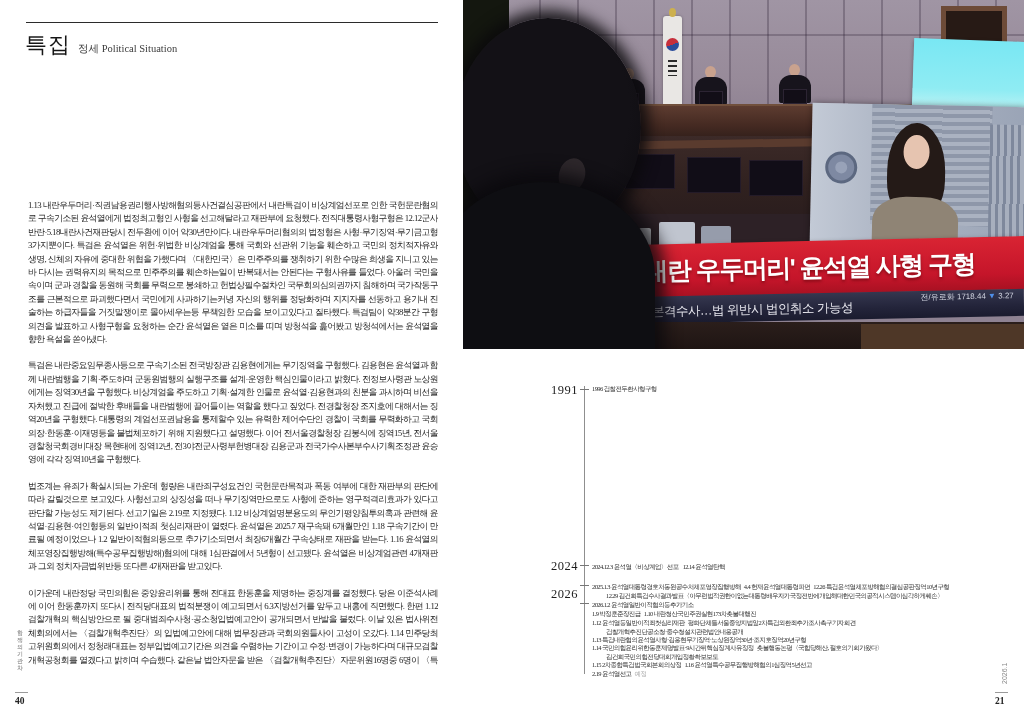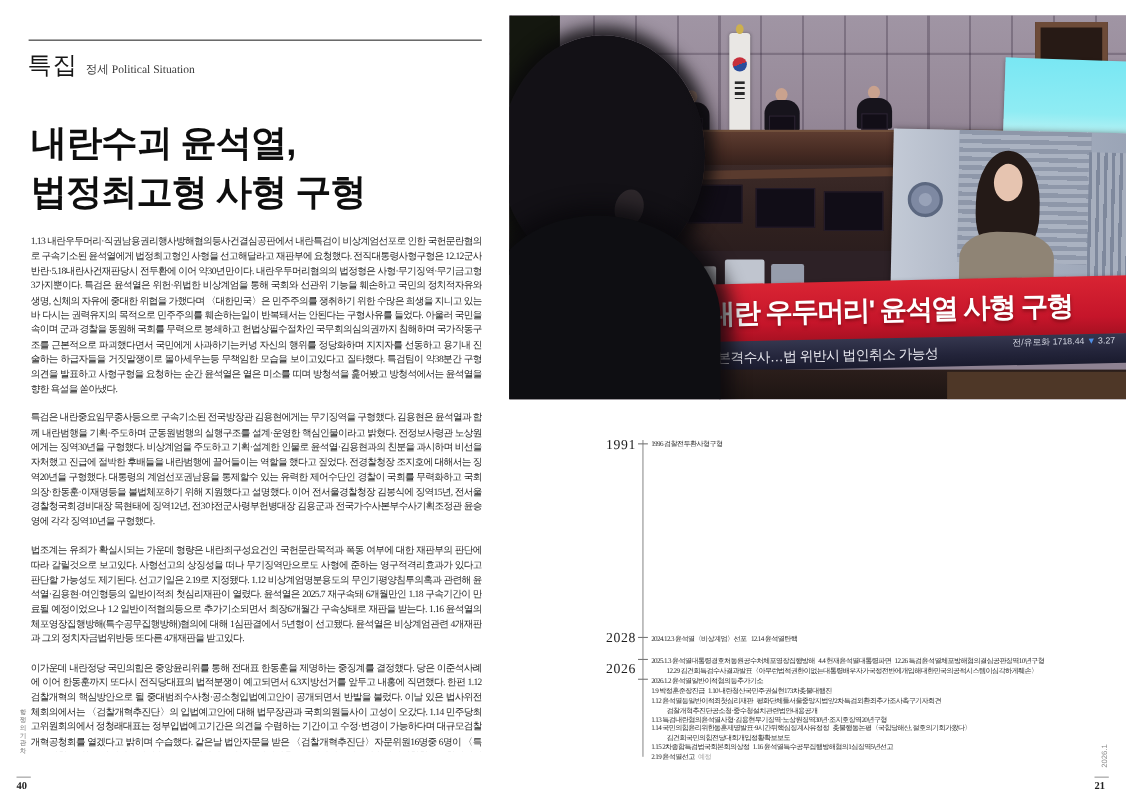--- a/index.html
+++ b/index.html
@@ -1,18 +1,18 @@
 <!DOCTYPE html>
 <html><head>
 <meta charset="utf-8">
 <style>
   html,body{margin:0;padding:0;background:#ffffff;}
   body{width:1024px;height:724px;position:relative;overflow:hidden;
        font-family:"Liberation Serif", serif;color:#1f1f1f;}
-  .abs{position:absolute;margin-top:14px;}
+  .abs{position:absolute;}
 
   
   .rule-top{left:26px;top:22px;width:412px;height:1px;background:#2b2b2b;}
   .kicker{left:25px;top:30px;white-space:nowrap;}
   .kicker-main{font-size:22px;color:#161616;letter-spacing:1px;}
   .kicker-sub{font-size:10.5px;color:#3a3a3a;margin-left:7px;}
   .title{left:28px;top:94px;font-family:"Liberation Sans",sans-serif;
          font-weight:800;font-size:33px;line-height:1.32;color:#0e0e0e;
          letter-spacing:-1px;white-space:nowrap;}
   .article{left:28px;top:199px;width:410px;height:470px;overflow:hidden;
@@ -138,22 +138,21 @@
 </style>
 </head>
 <body>
 
 <div class="abs rule-top"></div>
 <div class="abs kicker">
   <span class="kicker-main">특집</span><span class="kicker-sub">정세 Political Situation</span>
 </div>
 
 <h1 class="abs title">
-  <span>내란수괴 윤석열,</span><br>
-  <span>법정최고형 사형 구형</span>
+  <br>
 </h1>
 
 <div class="abs article">
   <p>1.13 내란우두머리·직권남용권리행사방해혐의등사건결심공판에서 내란특검이 비상계엄선포로 인한 국헌문란혐의로 구속기소된 윤석열에게 법정최고형인 사형을 선고해달라고 재판부에 요청했다. 전직대통령사형구형은 12.12군사반란·5.18내란사건재판당시 전두환에 이어 약30년만이다. 내란우두머리혐의의 법정형은 사형·무기징역·무기금고형3가지뿐이다. 특검은 윤석열은 위헌·위법한 비상계엄을 통해 국회와 선관위 기능을 훼손하고 국민의 정치적자유와 생명, 신체의 자유에 중대한 위협을 가했다며 〈대한민국〉은 민주주의를 쟁취하기 위한 수많은 희생을 지니고 있는바 다시는 권력유지의 목적으로 민주주의를 훼손하는일이 반복돼서는 안된다는 구형사유를 들었다. 아울러 국민을 속이며 군과 경찰을 동원해 국회를 무력으로 봉쇄하고 헌법상필수절차인 국무회의심의권까지 침해하며 국가작동구조를 근본적으로 파괴했다면서 국민에게 사과하기는커녕 자신의 행위를 정당화하며 지지자를 선동하고 용기내 진술하는 하급자들을 거짓말쟁이로 몰아세우는등 무책임한 모습을 보이고있다고 질타했다. 특검팀이 약38분간 구형의견을 발표하고 사형구형을 요청하는 순간 윤석열은 옅은 미소를 띠며 방청석을 훑어봤고 방청석에서는 윤석열을 향한 욕설을 쏟아냈다.</p>
   <p>특검은 내란중요임무종사등으로 구속기소된 전국방장관 김용현에게는 무기징역을 구형했다. 김용현은 윤석열과 함께 내란범행을 기획·주도하며 군동원범행의 실행구조를 설계·운영한 핵심인물이라고 밝혔다. 전정보사령관 노상원에게는 징역30년을 구형했다. 비상계엄을 주도하고 기획·설계한 인물로 윤석열·김용현과의 친분을 과시하며 비선을 자처했고 진급에 절박한 후배들을 내란범행에 끌어들이는 역할을 했다고 짚었다. 전경찰청장 조지호에 대해서는 징역20년을 구형했다. 대통령의 계엄선포권남용을 통제할수 있는 유력한 제어수단인 경찰이 국회를 무력화하고 국회의장·한동훈·이재명등을 불법체포하기 위해 지원했다고 설명했다. 이어 전서울경찰청장 김봉식에 징역15년, 전서울경찰청국회경비대장 목현태에 징역12년, 전3야전군사령부헌병대장 김용군과 전국가수사본부수사기획조정관 윤승영에 각각 징역10년을 구형했다.</p>
   <p>법조계는 유죄가 확실시되는 가운데 형량은 내란죄구성요건인 국헌문란목적과 폭동 여부에 대한 재판부의 판단에 따라 갈릴것으로 보고있다. 사형선고의 상징성을 떠나 무기징역만으로도 사형에 준하는 영구적격리효과가 있다고 판단할 가능성도 제기된다. 선고기일은 2.19로 지정됐다. 1.12 비상계엄명분용도의 무인기평양침투의혹과 관련해 윤석열·김용현·여인형등의 일반이적죄 첫심리재판이 열렸다. 윤석열은 2025.7 재구속돼 6개월만인 1.18 구속기간이 만료될 예정이었으나 1.2 일반이적혐의등으로 추가기소되면서 최장6개월간 구속상태로 재판을 받는다. 1.16 윤석열의 체포영장집행방해(특수공무집행방해)혐의에 대해 1심판결에서 5년형이 선고됐다. 윤석열은 비상계엄관련 4개재판과 그외 정치자금법위반등 또다른 4개재판을 받고있다.</p>
   <p>이가운데 내란정당 국민의힘은 중앙윤리위를 통해 전대표 한동훈을 제명하는 중징계를 결정했다. 당은 이준석사례에 이어 한동훈까지 또다시 전직당대표의 법적분쟁이 예고되면서 6.3지방선거를 앞두고 내홍에 직면했다. 한편 1.12 검찰개혁의 핵심방안으로 될 중대범죄수사청·공소청입법예고안이 공개되면서 반발을 불렀다. 이날 있은 법사위전체회의에서는 〈검찰개혁추진단〉의 입법예고안에 대해 법무장관과 국회의원들사이 고성이 오갔다. 1.14 민주당최고위원회의에서 정청래대표는 정부입법예고기간은 의견을 수렴하는 기간이고 수정·변경이 가능하다며 대규모검찰개혁공청회를 열겠다고 밝히며 수습했다. 같은날 법안자문을 받은 〈검찰개혁추진단〉자문위원16명중 6명이 〈특수부의청승격〉·〈검사들이계속특수·중대범죄수사를독점해향후수사권과기소권을한손에쥔검찰청을부활시키겠다는의도가숨어있다고의심하지않을수없다〉고 반발하며 사퇴했다.</p>
 </div>
 
 <div class="abs spine-left">항쟁의기관차</div>
@@ -222,21 +221,21 @@
   <div class="sil-body"></div>
 </div>
 
 <div class="abs timeline">
   <div class="tl-line"></div>
   <div class="tl-tick tk0"></div>
   <div class="tl-tick tk1"></div>
   <div class="tl-tick tk2"></div>
   <div class="tl-tick tk3"></div>
   <div class="tl-year y0">1991</div>
-  <div class="tl-year y1">2028</div>
+  <div class="tl-year y1">2024</div>
   <div class="tl-year y2">2026</div>
   <div class="tl-row e0">1996 검찰전두환사형구형</div>
   <div class="tl-row e1">2024.12.3 윤석열〈비상계엄〉선포    12.14 윤석열탄핵</div>
   <div class="tl-row e2">2025.1.3 윤석열대통령경호처동원공수처체포영장집행방해   4.4 헌재윤석열대통령파면   12.26 특검윤석열체포방해혐의결심공판징역10년구형</div>
   <div class="tl-row ind e3">12.29 김건희특검수사결과발표〈아무런법적권한이없는대통령배우자가국정전반에개입해대한민국의공적시스템이심각하게훼손〉</div>
   <div class="tl-row e4">2026.1.2 윤석열일반이적혐의등추가기소</div>
   <div class="tl-row e5">1.9 박정훈준장진급   1.10 내란청산국민주권실현173차촛불대행진</div>
   <div class="tl-row e6">1.12 윤석열등일반이적죄첫심리재판   평화단체들서울중앙지법앞2차특검외환죄추가조사촉구기자회견</div>
   <div class="tl-row ind e7">검찰개혁추진단공소청·중수청설치관련법안내용공개</div>
   <div class="tl-row e8">1.13 특검내란혐의윤석열사형·김용현무기징역·노상원징역30년·조지호징역20년구형</div>

